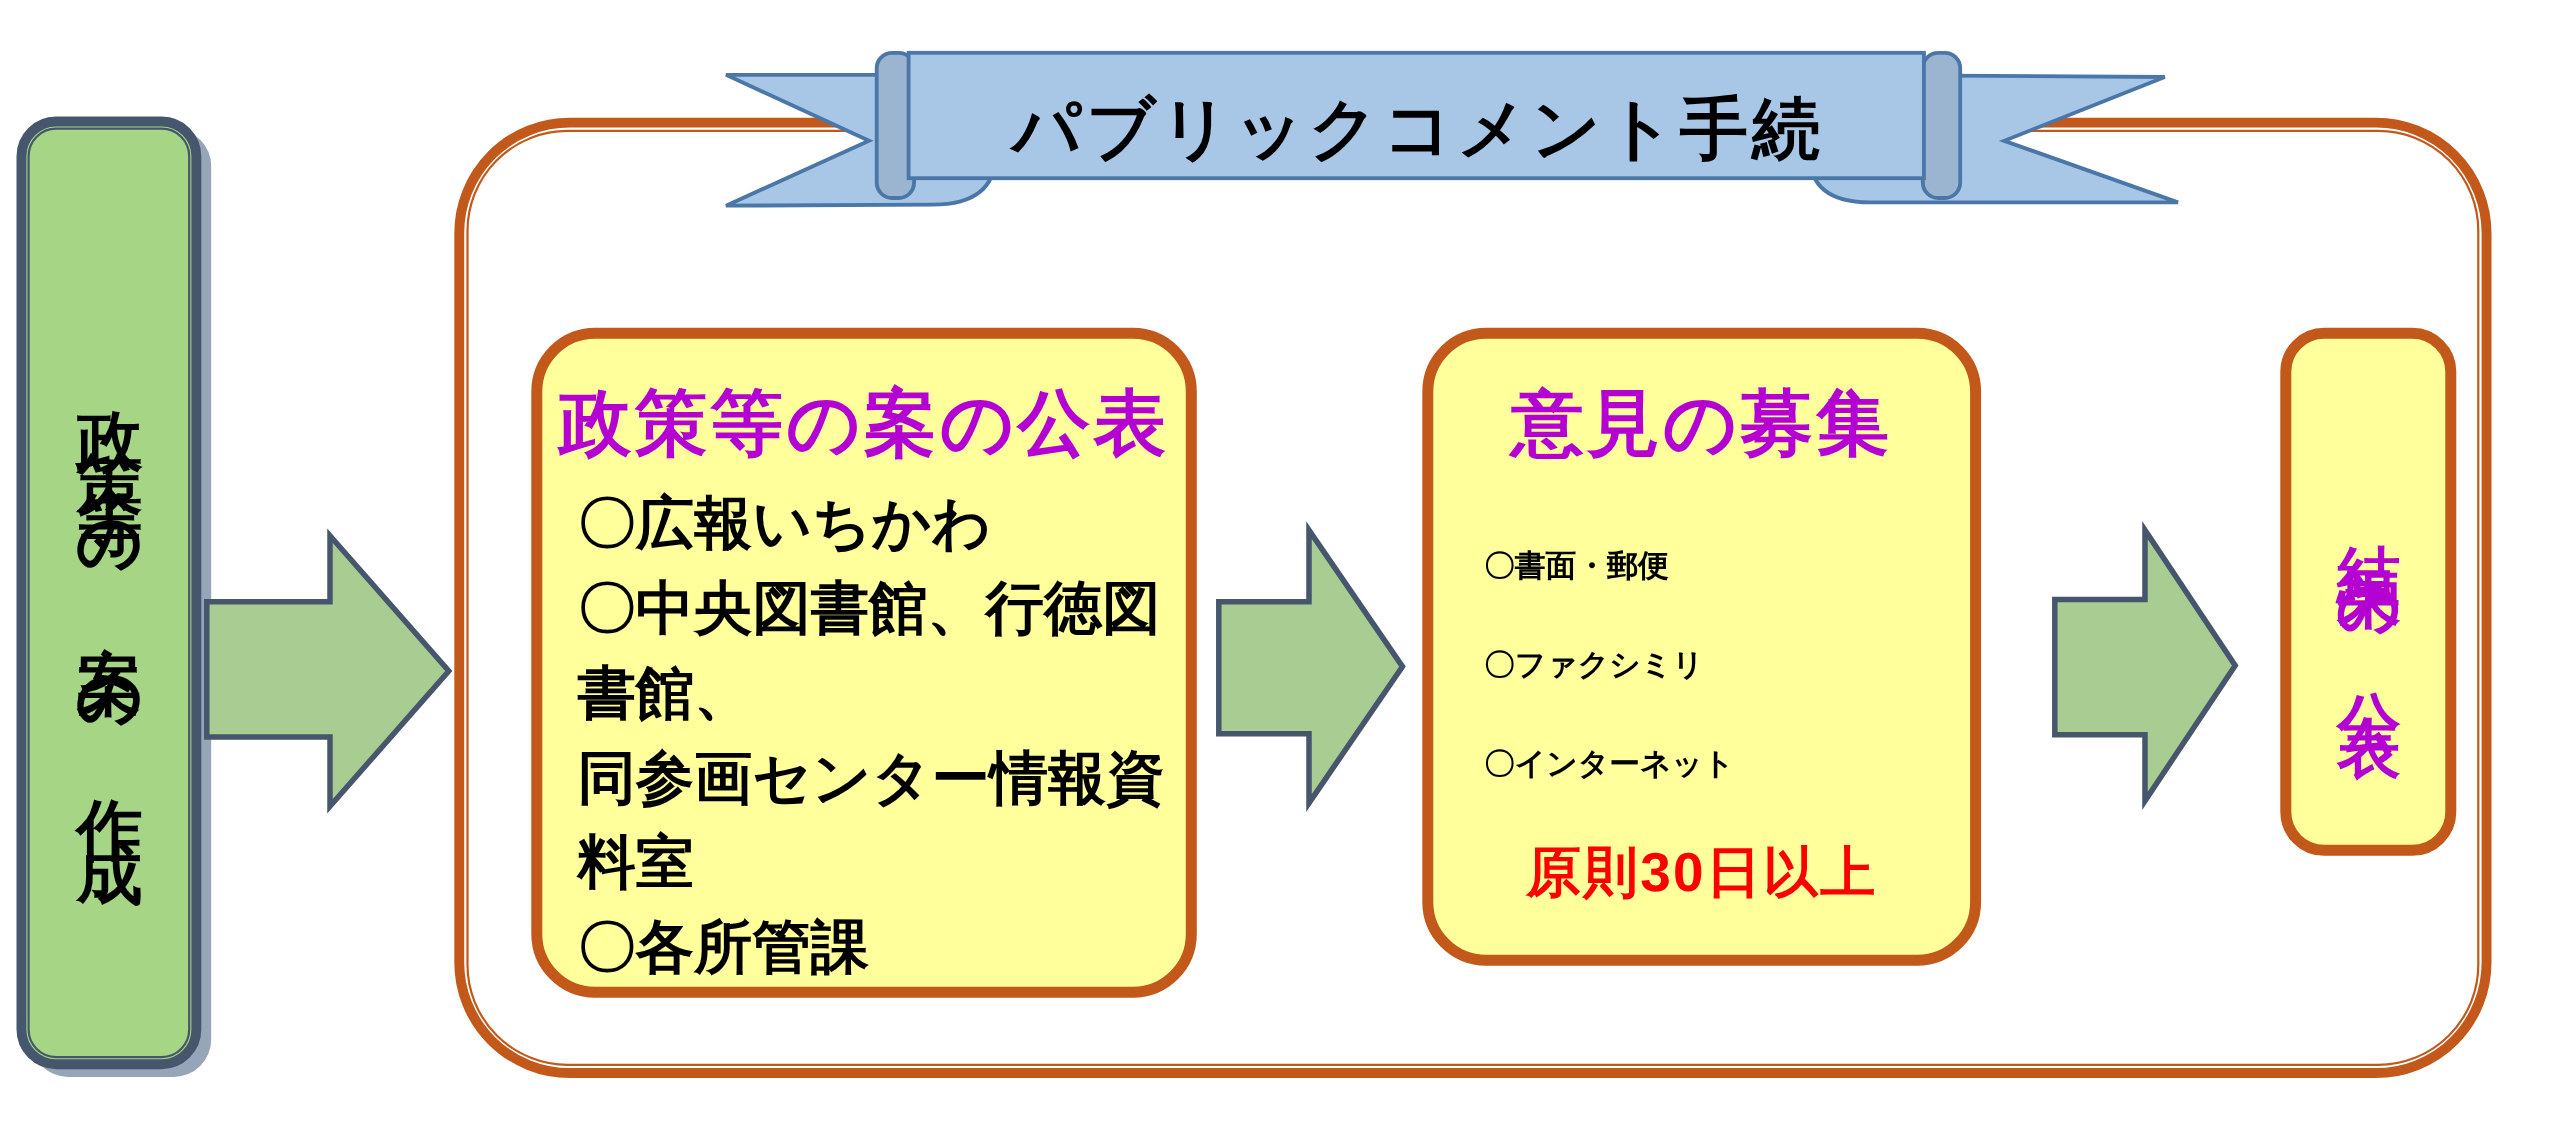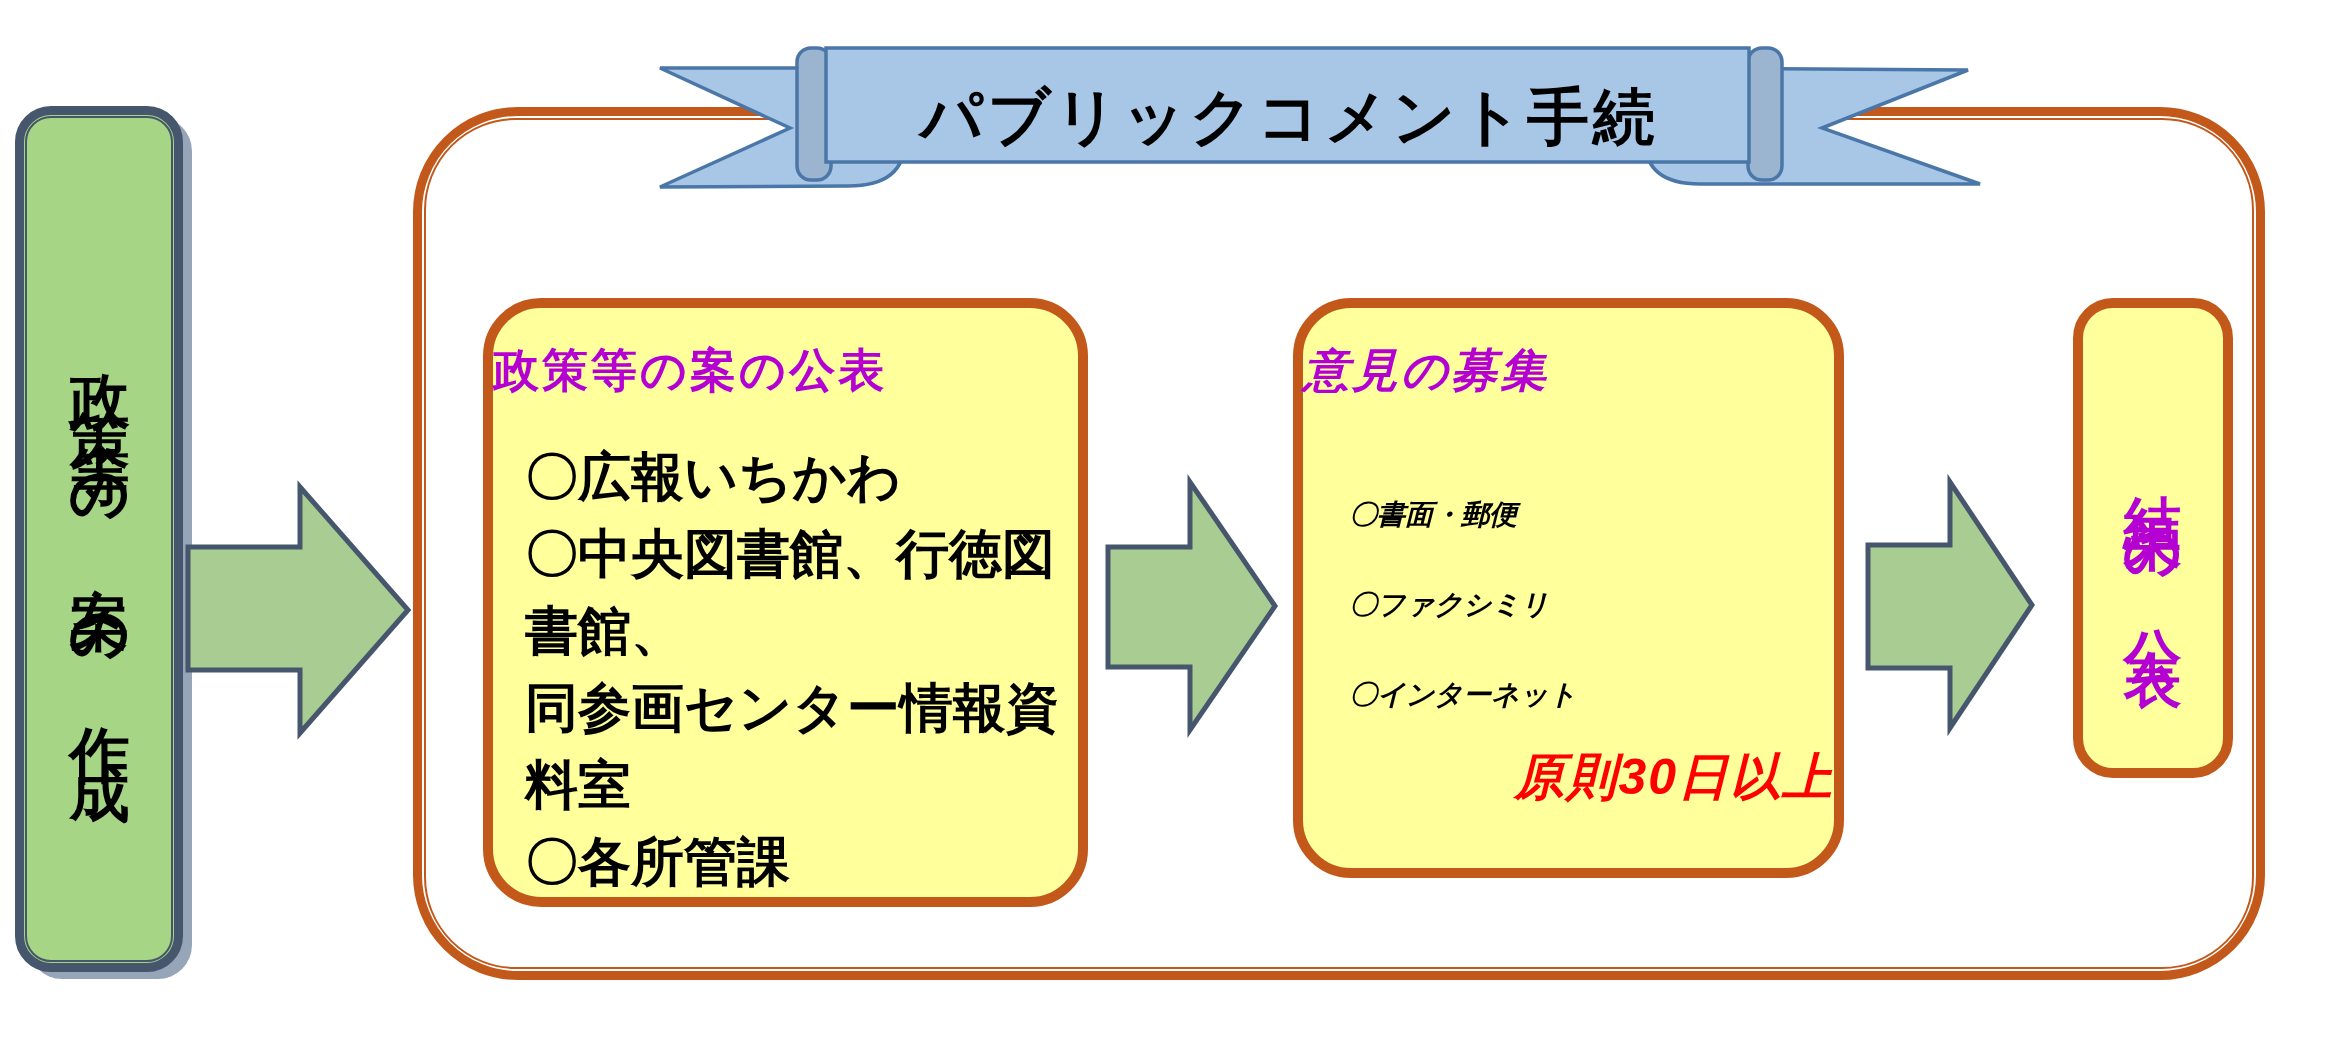--- a/index.html
+++ b/index.html
@@ -65,43 +65,43 @@
   }
 
   
   .ybox {
     position: absolute;
     background: #FFFF9C;
     border: 10px solid #C2591B;
     z-index: 2;
   }
   .box1 { left: 483px; top: 298px; width: 605px; height: 609px; border-radius: 58px; }
-  .box2 { left: 1293px; top: 298px; width: 551px; height: 580px; border-radius: 58px; font-style: italic; }
+  .box2 { left: 1293px; top: 298px; width: 508px; height: 580px; border-radius: 58px; }
   .vbox {
     left: 2073px; top: 298px; width: 160px; height: 480px; border-radius: 40px;
     display: flex; align-items: center; justify-content: center;
   }
   .vbox .v-text { font-size: 58px; letter-spacing: 22px; color: #B400D3; font-weight: 900; }
 
   .ybox-title {
     position: absolute;
     left: 0; right: 0; top: 32px;
-    text-align: left;
-    font-size: 46px;
+    text-align: center;
+    font-size: 66px;
     font-weight: 900;
     letter-spacing: 3px;
     color: #B400D3;
   }
   .lines { position: absolute; font-weight: 900; color: #000; }
   .box1 .lines { left: 32px; top: 130px; font-size: 53px; line-height: 77px; }
   .box2 .lines { left: 46px; top: 162px; font-size: 28px; line-height: 90px; }
   .note {
     position: absolute;
-    left: 0; right: 0; top: 436px;
-    text-align: right;
+    left: 0; right: 0; top: 452px;
+    text-align: center;
     font-size: 50px;
     font-weight: 900;
     color: #FF0000;
     letter-spacing: 2px;
   }
 
   
   .shapes {
     position: absolute;
     left: 0; top: 0;

